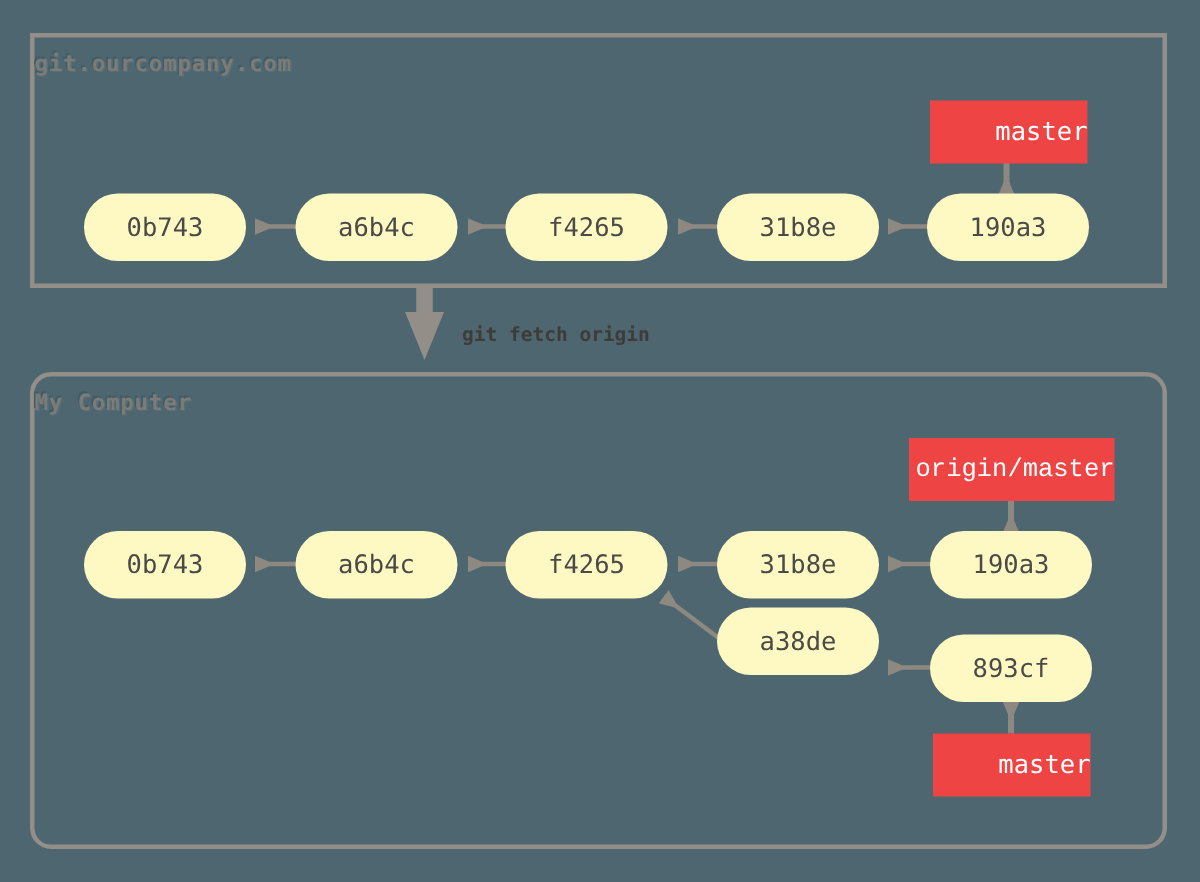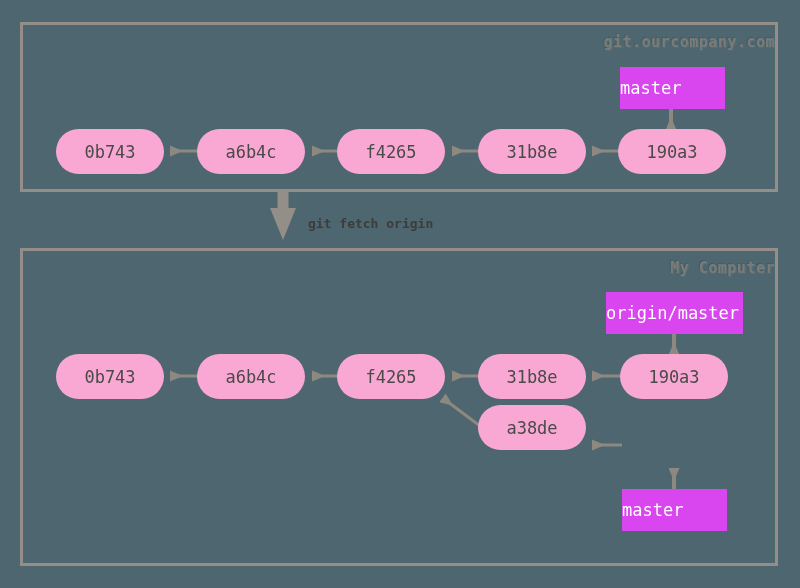--- a/index.html
+++ b/index.html
@@ -21,46 +21,46 @@
   .panel {
     position: absolute;
     border: 3px solid #938e88;
     box-sizing: border-box;
   }
   .panel-title {
     position: absolute;
     top: 8px;
     left: 0;
     width: 100%;
-    text-align: right;
+    text-align: left;
     font-family: "DejaVu Sans Mono", monospace;
     font-size: 15px;
     font-weight: bold;
     color: #7c7b76;
     text-shadow: 1px 1px 0 #586f78, -1px -1px 0 #3f5d68;
     letter-spacing: 0.5px;
   }
   .node {
     position: absolute;
-    background: #f9a8d4;
+    background: #fef9c3;
     border-radius: 24px;
     display: flex;
     align-items: center;
     justify-content: center;
     font-family: "DejaVu Sans Mono", monospace;
     font-size: 17px;
     color: #4a4a48;
     box-sizing: border-box;
   }
   .label-box {
     position: absolute;
-    background: #d946ef;
+    background: #ef4444;
     display: flex;
     align-items: center;
-    justify-content: flex-start;
+    justify-content: flex-end;
     font-family: "DejaVu Sans Mono", monospace;
     font-size: 17px;
     color: #ffffff;
     box-sizing: border-box;
   }
   .cmd-label {
     position: absolute;
     font-family: "DejaVu Sans Mono", monospace;
     font-size: 13px;
     font-weight: bold;
@@ -140,21 +140,21 @@
   </div>
 
   <div class="label-box" style="left:620px; top:67px; width:105px; height:42px;">
     <span>master</span>
   </div>
 
   <div class="cmd-label" style="left:308px; top:216px;">
     <span>git fetch origin</span>
   </div>
 
-  <div class="panel" style="left:20px; top:248px; width:758px; height:318px;">
+  <div class="panel" style="left:20px; top:248px; width:758px; height:318px;border-radius:14px;">
     <div class="panel-title">My Computer</div>
   </div>
 
   <div class="node" style="left:56px; top:354px; width:108px; height:45px;">
     <span>0b743</span>
   </div>
   <div class="node" style="left:197px; top:354px; width:108px; height:45px;">
     <span>a6b4c</span>
   </div>
   <div class="node" style="left:337px; top:354px; width:108px; height:45px;">
@@ -162,21 +162,24 @@
   </div>
   <div class="node" style="left:478px; top:354px; width:108px; height:45px;">
     <span>31b8e</span>
   </div>
   <div class="node" style="left:620px; top:354px; width:108px; height:45px;">
     <span>190a3</span>
   </div>
   <div class="node" style="left:478px; top:405px; width:108px; height:45px;">
     <span>a38de</span>
   </div>
+  <div class="node" style="left:620px; top:423px; width:108px; height:45px;">
+    <span>893cf</span>
+  </div>
 
-  <div class="label-box" style="left:606px; top:292px; width:137px; height:42px;">
+  <div class="label-box" style="left:606px; top:292px; width:137px; height:42px;font-family:Liberation Mono, monospace;">
     <span>origin/master</span>
   </div>
   <div class="label-box" style="left:622px; top:489px; width:105px; height:42px;">
     <span>master</span>
   </div>
 
 </div>
 
 </body></html>

